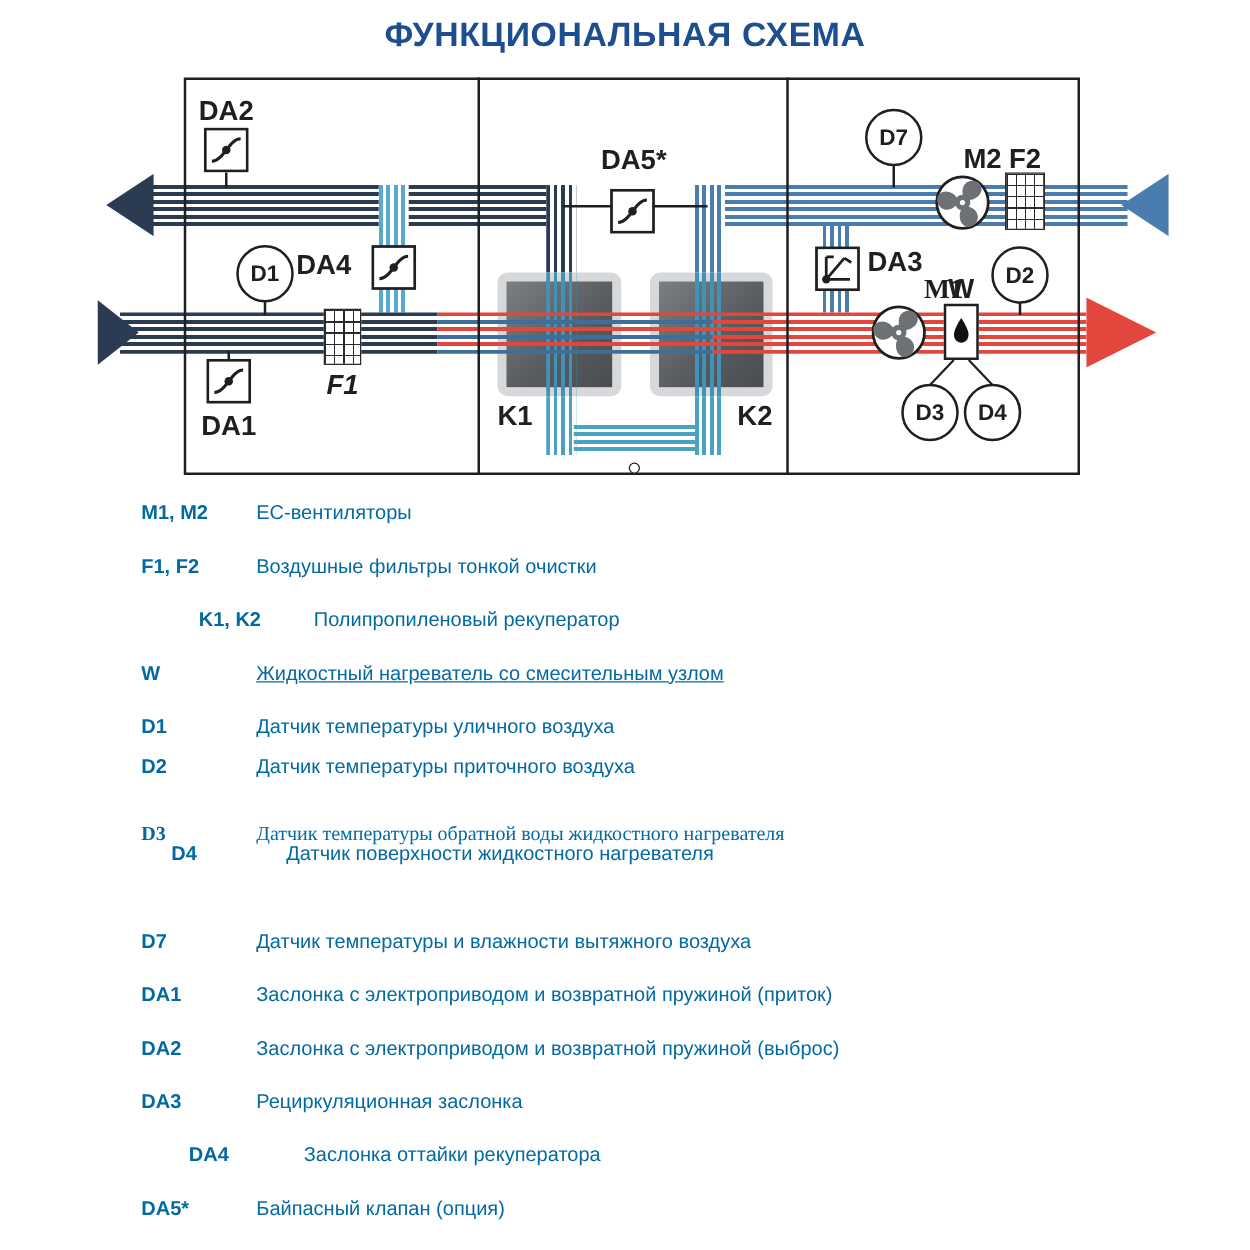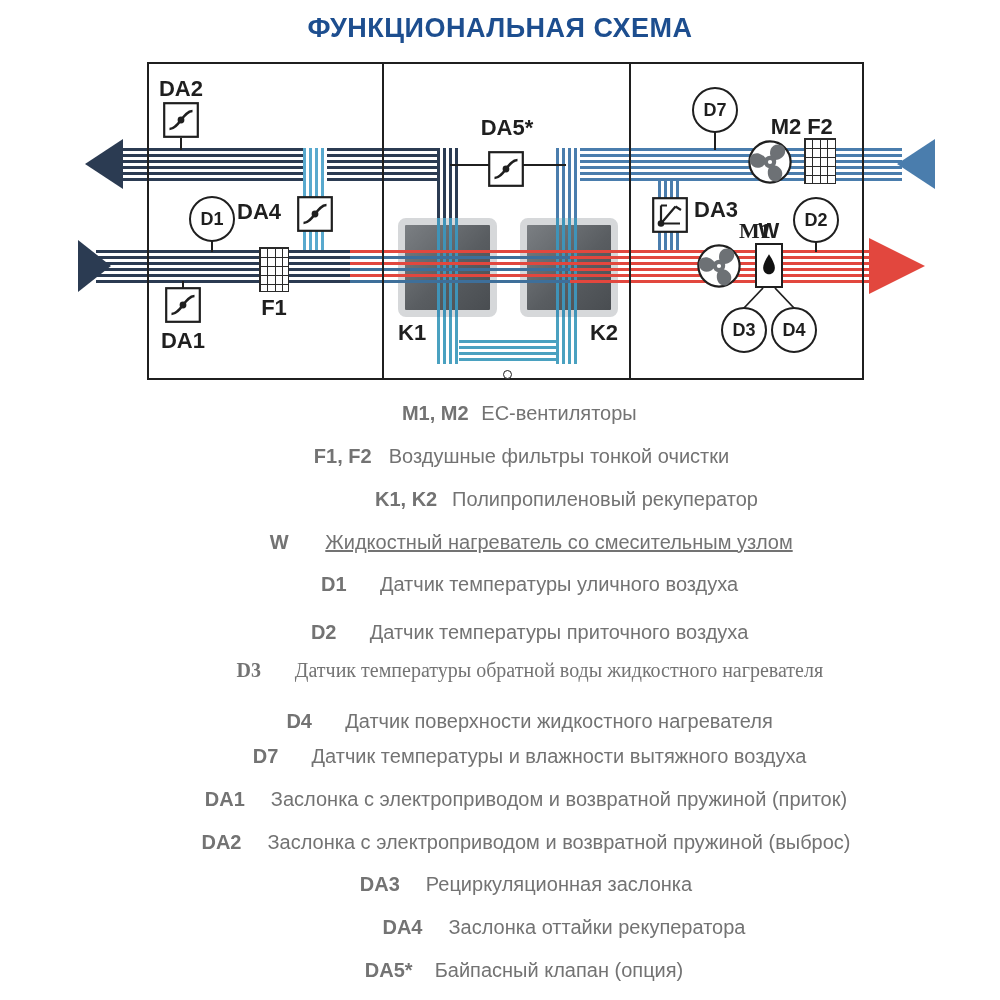--- a/index.html
+++ b/index.html
@@ -40,21 +40,21 @@
   .sensor{position:absolute;width:46px;height:46px;border-radius:50%;background:#fff;
           border:2.2px solid #1f1f1f;box-sizing:border-box;display:flex;align-items:center;
           justify-content:center;font-weight:bold;font-size:18px;color:#1f1f1f;}
   .conn{position:absolute;width:2px;background:#1f1f1f;}
   .hline{position:absolute;height:2.4px;background:#1f1f1f;}
   .drain{position:absolute;width:9px;height:9px;border-radius:50%;background:#fff;
          border:1.8px solid #1f1f1f;box-sizing:border-box;}
   .lbl{position:absolute;font-size:22px;font-weight:bold;color:#1f1f1f;white-space:nowrap;}
   .tc{text-align:center;} .tr{text-align:right;}
   
-  .leg-row{position:absolute;left:113px;width:800px;font-size:20px;color:#737373;white-space:nowrap;text-align:center;}
+  .leg-row{position:absolute;left:113px;width:800px;font-size:16px;color:#0369a1;white-space:nowrap;}
   .leg-key{display:inline-block;width:92px;font-weight:bold;}
 </style>
 </head>
 <body>
 
 <div class="canvas">
 
   <div class="title">ФУНКЦИОНАЛЬНАЯ СХЕМА</div>
 
   <div>
@@ -178,40 +178,40 @@
     <div class="sensor" style="left:721px;top:307px;">
         <span>D3</span>
       </div>
     <div class="sensor" style="left:771px;top:307px;">
         <span>D4</span>
       </div>
 
     <div class="lbl tc" style="left:157px;top:76px;width:48px;">DA2</div>
     <div class="lbl" style="left:237px;top:199px;">DA4</div>
     <div class="lbl tc" style="left:159px;top:328px;width:48px;">DA1</div>
-    <div class="lbl tc" style="left:258px;top:295px;width:32px;">F1</div>
+    <div class="lbl tc" style="left:258px;top:295px;width:32px;font-style:italic;">F1</div>
     <div class="lbl" style="left:398px;top:320px;">K1</div>
     <div class="lbl tr" style="left:578px;top:320px;width:40px;">K2</div>
     <div class="lbl tc" style="left:478px;top:115px;width:58px;">DA5*</div>
     <div class="lbl tc" style="left:747px;top:114px;width:46px;margin-left:16px;">M2</div>
     <div class="lbl tc" style="left:797px;top:114px;width:46px;">F2</div>
     <div class="lbl" style="left:694px;top:197px;">DA3</div>
     <div class="lbl tc" style="left:732px;top:218px;width:46px;font-family:Liberation Serif, serif;">M1</div>
     <div class="lbl tc" style="left:755px;top:218px;width:28px;">W</div>
   </div>
 
   <div>
     <div class="leg-row" style="top:402px;"><span class="leg-key">M1, M2</span><span>ЕС-вентиляторы</span></div>
     <div class="leg-row" style="top:444.8px;"><span class="leg-key">F1, F2</span><span>Воздушные фильтры тонкой очистки</span></div>
     <div class="leg-row" style="top:487.7px;margin-left:46px;"><span class="leg-key">K1, K2</span><span>Полипропиленовый рекуператор</span></div>
     <div class="leg-row" style="top:530.5px;text-decoration:underline;"><span class="leg-key">W</span><span>Жидкостный нагреватель со смесительным узлом</span></div>
     <div class="leg-row" style="top:573.4px;"><span class="leg-key">D1</span><span>Датчик температуры уличного воздуха</span></div>
-    <div class="leg-row" style="top:621px;"><span class="leg-key">D2</span><span>Датчик температуры приточного воздуха</span></div>
+    <div class="leg-row" style="top:605px;"><span class="leg-key">D2</span><span>Датчик температуры приточного воздуха</span></div>
     <div class="leg-row" style="top:659.1px;font-family:Liberation Serif, serif;"><span class="leg-key">D3</span><span>Датчик температуры обратной воды жидкостного нагревателя</span></div>
-    <div class="leg-row" style="top:710px;"><span class="leg-key">D4</span><span>Датчик поверхности жидкостного нагревателя</span></div>
+    <div class="leg-row" style="top:675px;margin-left:24px;"><span class="leg-key">D4</span><span>Датчик поверхности жидкостного нагревателя</span></div>
     <div class="leg-row" style="top:744.8px;"><span class="leg-key">D7</span><span>Датчик температуры и влажности вытяжного воздуха</span></div>
     <div class="leg-row" style="top:787.6px;"><span class="leg-key">DA1</span><span>Заслонка с электроприводом и возвратной пружиной (приток)</span></div>
     <div class="leg-row" style="top:830.5px;"><span class="leg-key">DA2</span><span>Заслонка с электроприводом и возвратной пружиной (выброс)</span></div>
     <div class="leg-row" style="top:873.3px;"><span class="leg-key">DA3</span><span>Рециркуляционная заслонка</span></div>
     <div class="leg-row" style="top:916.2px;margin-left:38px;"><span class="leg-key">DA4</span><span>Заслонка оттайки рекуператора</span></div>
     <div class="leg-row" style="top:959px;"><span class="leg-key">DA5*</span><span>Байпасный клапан (опция)</span></div>
   </div>
 
 </div>
 

